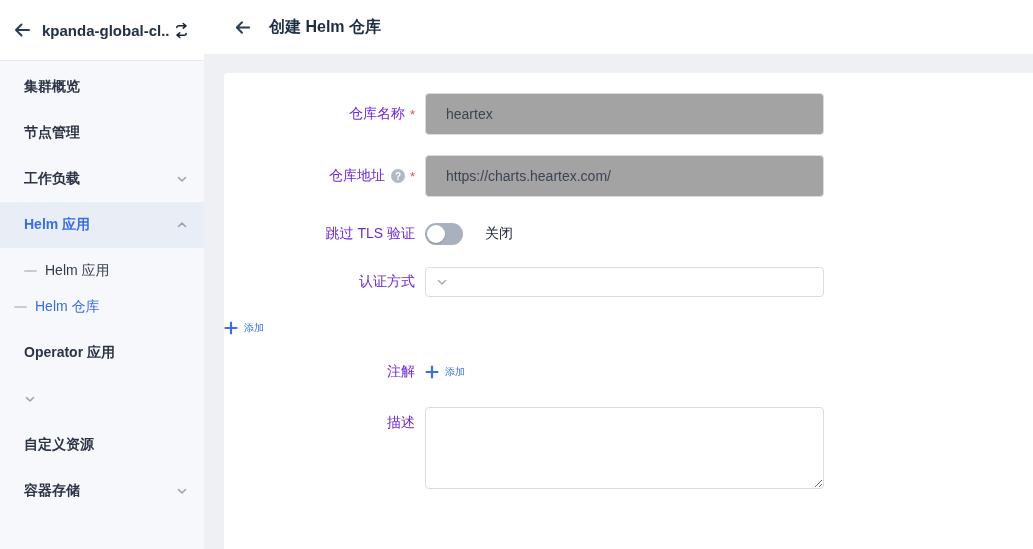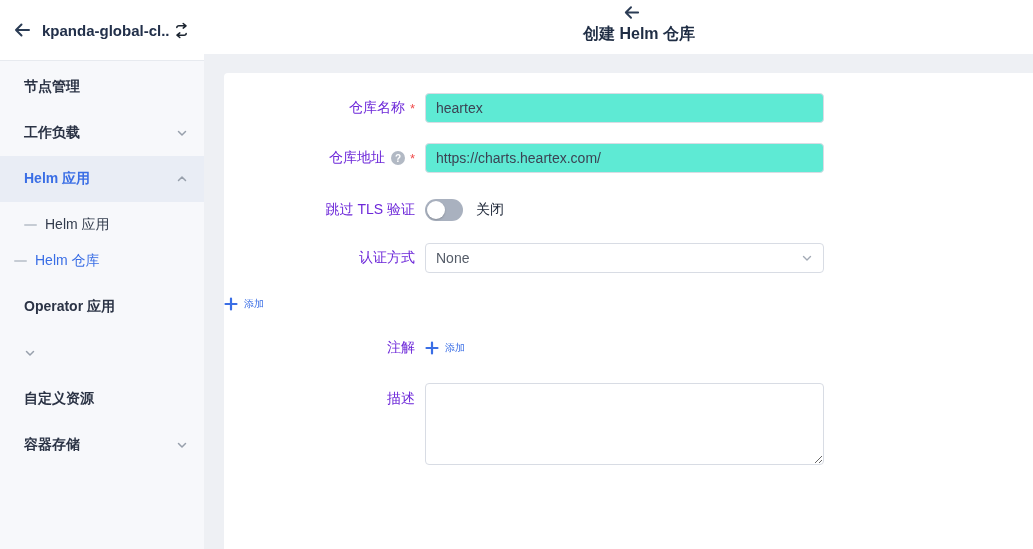--- a/index.html
+++ b/index.html
@@ -23,47 +23,47 @@
   .nav-item.active { background:#e9edf5; color:#3a6ee5; }
   .sub-group { padding:5px 0; }
   .sub-item { height:36px; display:flex; align-items:center; padding:0 16px 0 24px;
               font-size:14px; font-weight:400; color:#333c4d; cursor:pointer; }
   .sub-item .dash { width:13px; height:2px; background:#c6ccd4; border-radius:1px; margin-right:8px; flex:none; }
   .sub-item.active { color:#3a6ee5;padding-left:14px; }
   .chev { flex:none; }
 
   
   .main { position:absolute; left:204px; top:0; right:0; height:100%; }
-  .main-header { height:54px; background:#fff; display:flex; align-items:center; padding-left:26px;flex-direction:column; }
+  .main-header { height:54px; background:#fff; display:flex; align-items:center; padding-left:26px; }
   .main-title { font-size:16px; font-weight:700; color:#1f2d44; margin-left:15px; }
   .main-body { position:absolute; top:54px; left:0; right:0; bottom:0; background:#eef0f4; overflow:hidden; }
   .card { position:absolute; left:20px; top:19px; right:-6px; bottom:-6px; background:#fff;
           border-radius:4px; padding-top:20px; }
 
   
   .form-row { display:flex; align-items:center; }
   .mb20{margin-bottom:20px} .mb26{margin-bottom:26px} .mb22{margin-bottom:22px}
   .mb24{margin-bottom:24px} .mb28{margin-bottom:28px}
   .label-cell { width:201px; display:flex; align-items:center; justify-content:flex-end;
                 padding-right:10px; flex:none; }
   .form-label { font-size:14px; color:#6d28d9; white-space:nowrap; }
   .req { color:#f04c4c; font-size:13px; margin-left:5px; line-height:1; }
   .help-icon { width:14px; height:14px; border-radius:50%; background:#b2b9c4; color:#fff;
                font-size:10px; font-weight:700; display:flex; align-items:center; justify-content:center;
                margin-left:6px; flex:none; cursor:pointer; }
-  .text-input { width:399px; height:30px; border:1px solid #d8dce4; border-radius:4px;
-                padding:0 10px; font-size:14px; color:#3c4354; background:#5eead4; outline:none;
+  .text-input { width:399px; height:42px; border:1px solid #d8dce4; border-radius:4px;
+                padding:0 20px; font-size:14px; color:#3c4354; background:#a3a3a3; outline:none;
                 font-family:"Liberation Sans","DejaVu Sans",sans-serif; }
   .select-box { width:399px; height:30px; border:1px solid #d8dce4; border-radius:4px;
                 display:flex; align-items:center; padding:0 10px; cursor:pointer; background:#fff; }
   .select-value { flex:1 1 auto; font-size:14px; color:#555c68; }
   .toggle { width:38px; height:22px; border-radius:11px; background:#a9b1bf; position:relative; cursor:pointer; flex:none; }
   .toggle .knob { position:absolute; left:2px; top:2px; width:18px; height:18px; border-radius:50%;
                   background:#fff; box-shadow:0 1px 2px rgba(0,0,0,0.2); }
-  .toggle-state { font-size:14px; color:#20293a; margin-left:13px; }
+  .toggle-state { font-size:14px; color:#20293a; margin-left:22px; }
   .add-link { display:flex; align-items:center; cursor:pointer; }
   .add-link .add-text { font-size:10px; color:#3a6ee5; margin-left:6px; }
   .textarea { width:399px; height:82px; border:1px solid #d8dce4; border-radius:4px;
               padding:6px 10px; font-size:14px; color:#3c4354; resize:both; outline:none;
               font-family:"Liberation Sans","DejaVu Sans",sans-serif; }
   .row-top { align-items:flex-start; }
   .row-top .label-cell { padding-top:7px; }
   svg { display:block; }
 </style>
 </head>
@@ -82,20 +82,23 @@
       <span class="swap-btn">
         <svg width="17" height="17" viewBox="0 0 20 20">
           <path d="M4.5 6.5 Q4.5 4.5 7 4.5 H14.5 M12 1.8 L15.3 4.5 L12 7.2" fill="none" stroke="#1b2430" stroke-width="1.8" stroke-linecap="round" stroke-linejoin="round"></path>
           <path d="M15.5 13.5 Q15.5 15.5 13 15.5 H5.5 M8 12.8 L4.7 15.5 L8 18.2" fill="none" stroke="#1b2430" stroke-width="1.8" stroke-linecap="round" stroke-linejoin="round"></path>
         </svg>
       </span>
     </div>
 
     <nav class="nav">
       <div class="nav-item">
+        <span class="nav-label">集群概览</span>
+      </div>
+      <div class="nav-item">
         <span class="nav-label">节点管理</span>
       </div>
       <div class="nav-item">
         <span class="nav-label">工作负载</span>
         <span class="chev">
           <svg width="12" height="12" viewBox="0 0 12 12">
               <path d="M2.5 4.5 L6 8 L9.5 4.5" fill="none" stroke="#98a0ac" stroke-width="1.5" stroke-linecap="round" stroke-linejoin="round"></path>
             </svg>
         </span>
       </div>
@@ -181,21 +184,20 @@
               <span class="knob"></span>
             </span>
           <span class="toggle-state">关闭</span>
         </div>
 
         <div class="form-row mb24">
           <div class="label-cell">
             <span class="form-label">认证方式</span>
           </div>
           <div class="select-box">
-            <span class="select-value">None</span>
             <span>
               <svg width="12" height="12" viewBox="0 0 12 12">
                   <path d="M2.5 4.5 L6 8 L9.5 4.5" fill="none" stroke="#a3aab5" stroke-width="1.4" stroke-linecap="round" stroke-linejoin="round"></path>
                 </svg>
             </span>
           </div>
         </div>
 
         <div class="form-row mb28">
           <span class="add-link">

